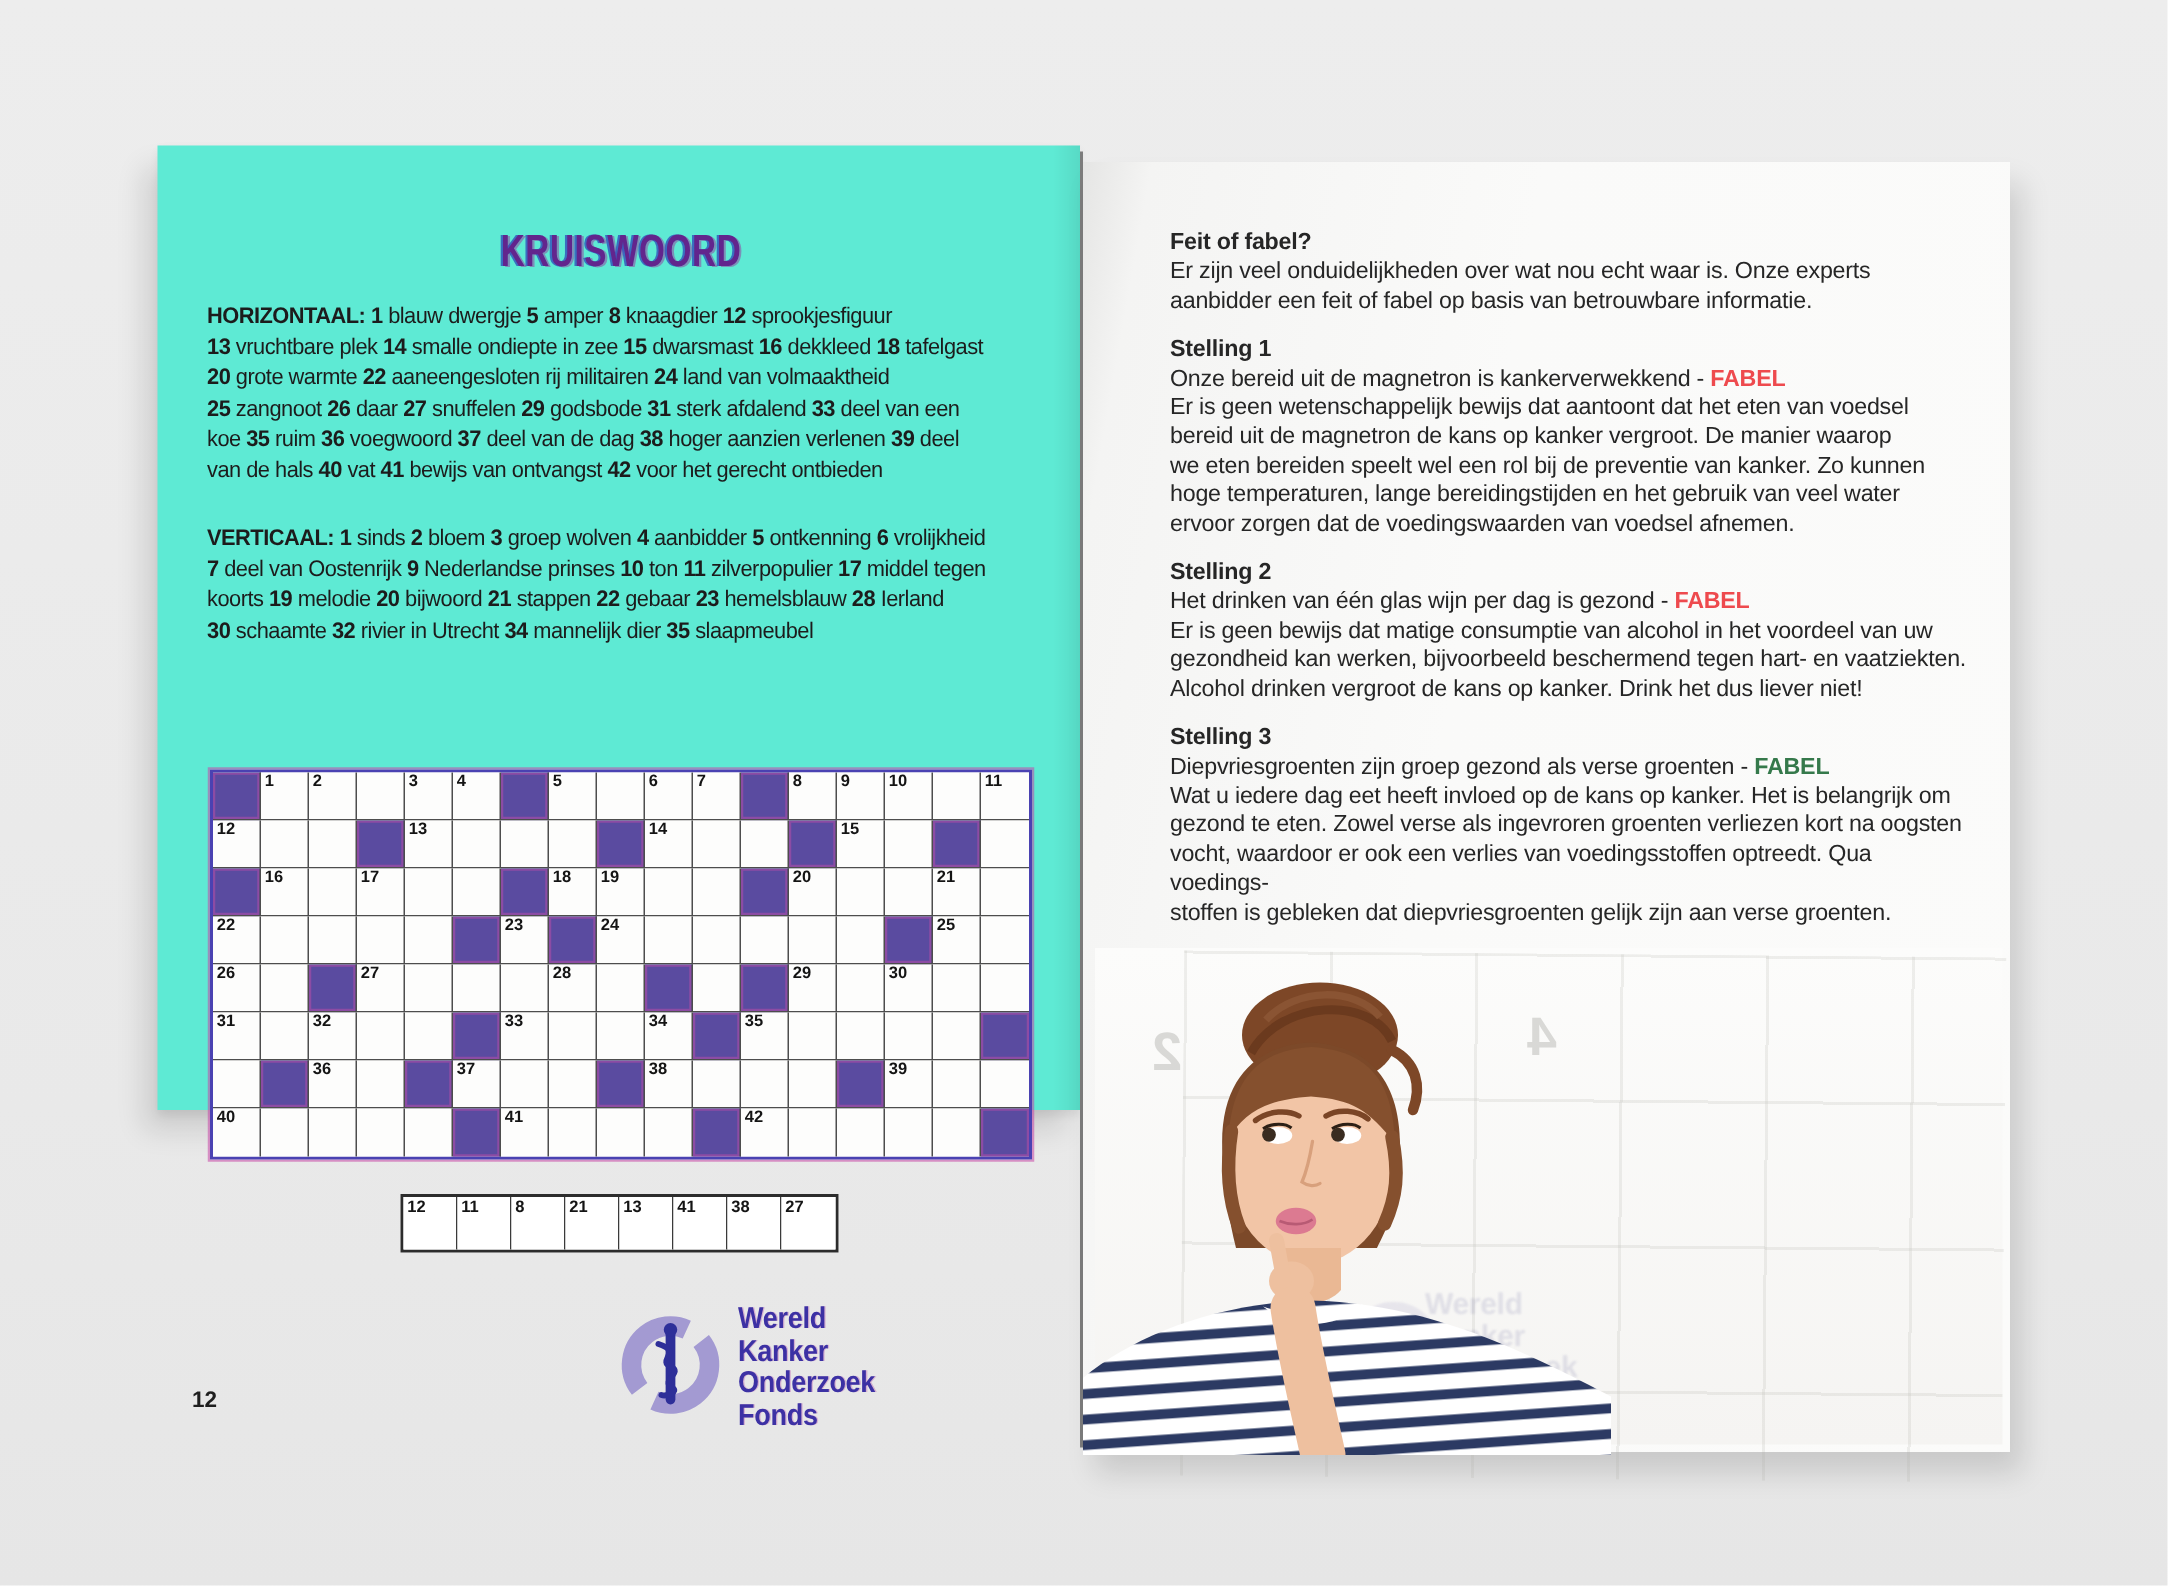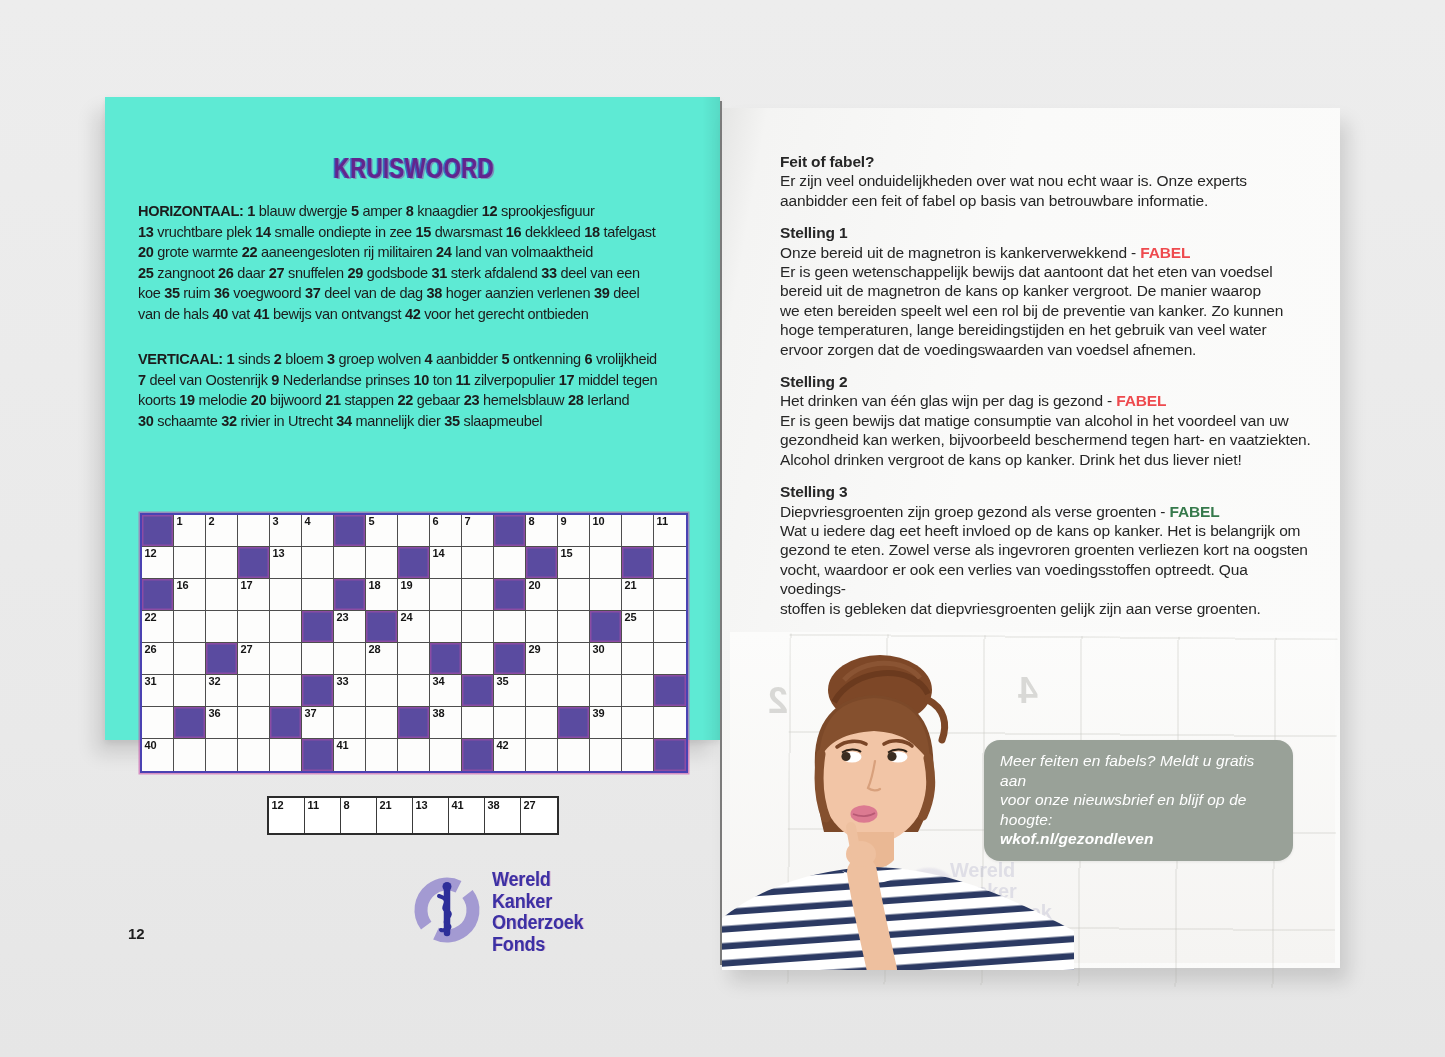--- a/index.html
+++ b/index.html
@@ -474,18 +474,13 @@
           <div class="sbody">Er is geen bewijs dat matige consumptie van alcohol in het voordeel van uw<br>gezondheid kan werken, bijvoorbeeld beschermend tegen hart- en vaatziekten.<br>Alcohol drinken vergroot de kans op kanker. Drink het dus liever niet!</div>
         </div>
         <div class="sec">
           <div class="stitle">Stelling 3</div>
           <div class="claim"><span>Diepvriesgroenten zijn groep gezond als verse groenten - </span><b class="verdict" style="color: rgb(53, 121, 75);">FABEL</b></div>
           <div class="sbody">Wat u iedere dag eet heeft invloed op de kans op kanker. Het is belangrijk om<br>gezond te eten. Zowel verse als ingevroren groenten verliezen kort na oogsten<br>vocht, waardoor er ook een verlies van voedingsstoffen optreedt. Qua voedings-<br>stoffen is gebleken dat diepvriesgroenten gelijk zijn aan verse groenten.</div>
         </div>
       </div>
   </div>
 
-  <div id="callout">
-    <span>Meer feiten en fabels? Meldt u gratis aan</span><br>
-    <span>voor onze nieuwsbrief en blijf op de hoogte:</span><br>
-    <span class="link">wkof.nl/gezondleven</span>
-  </div>
 </div>
 
 </body></html>

